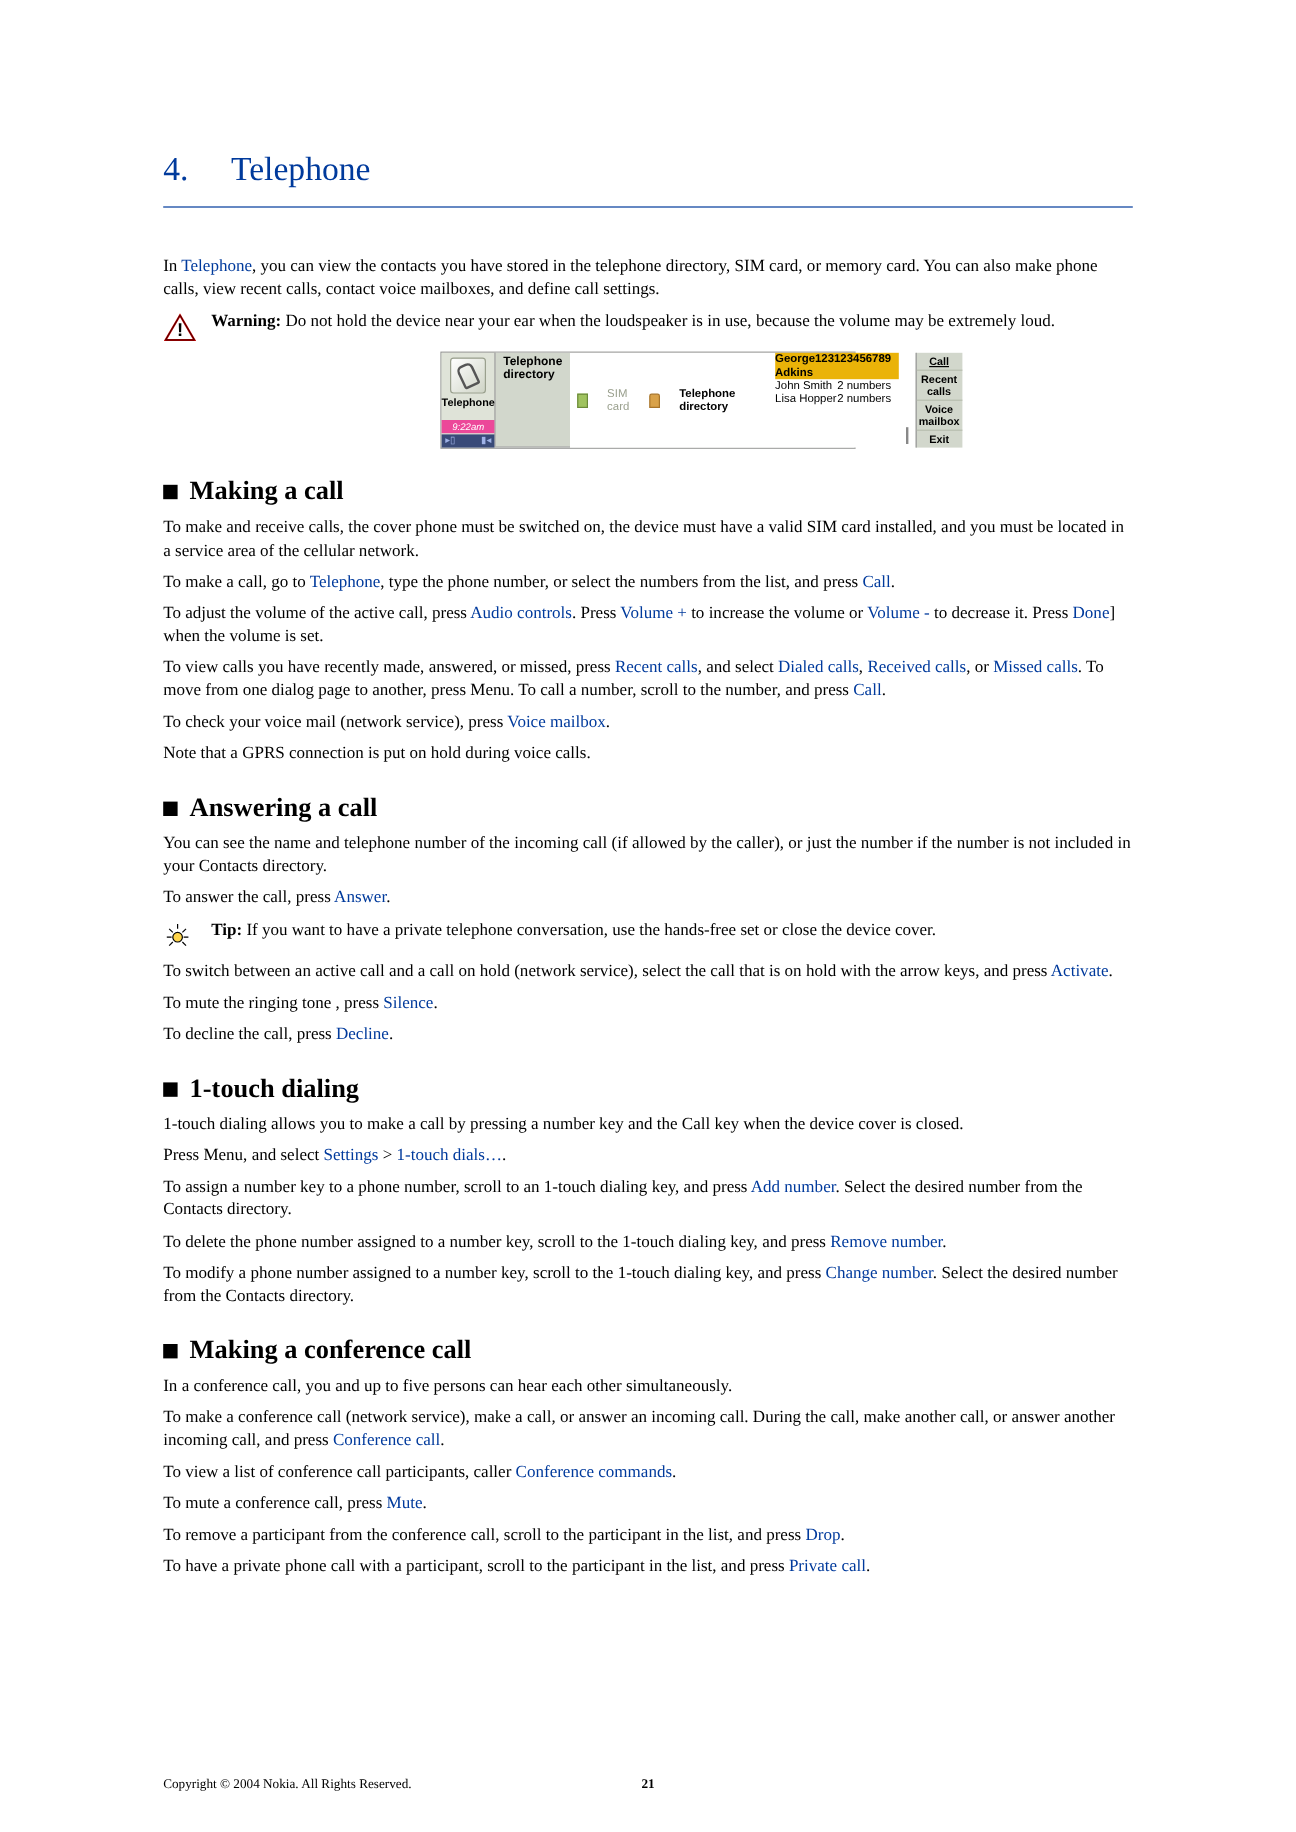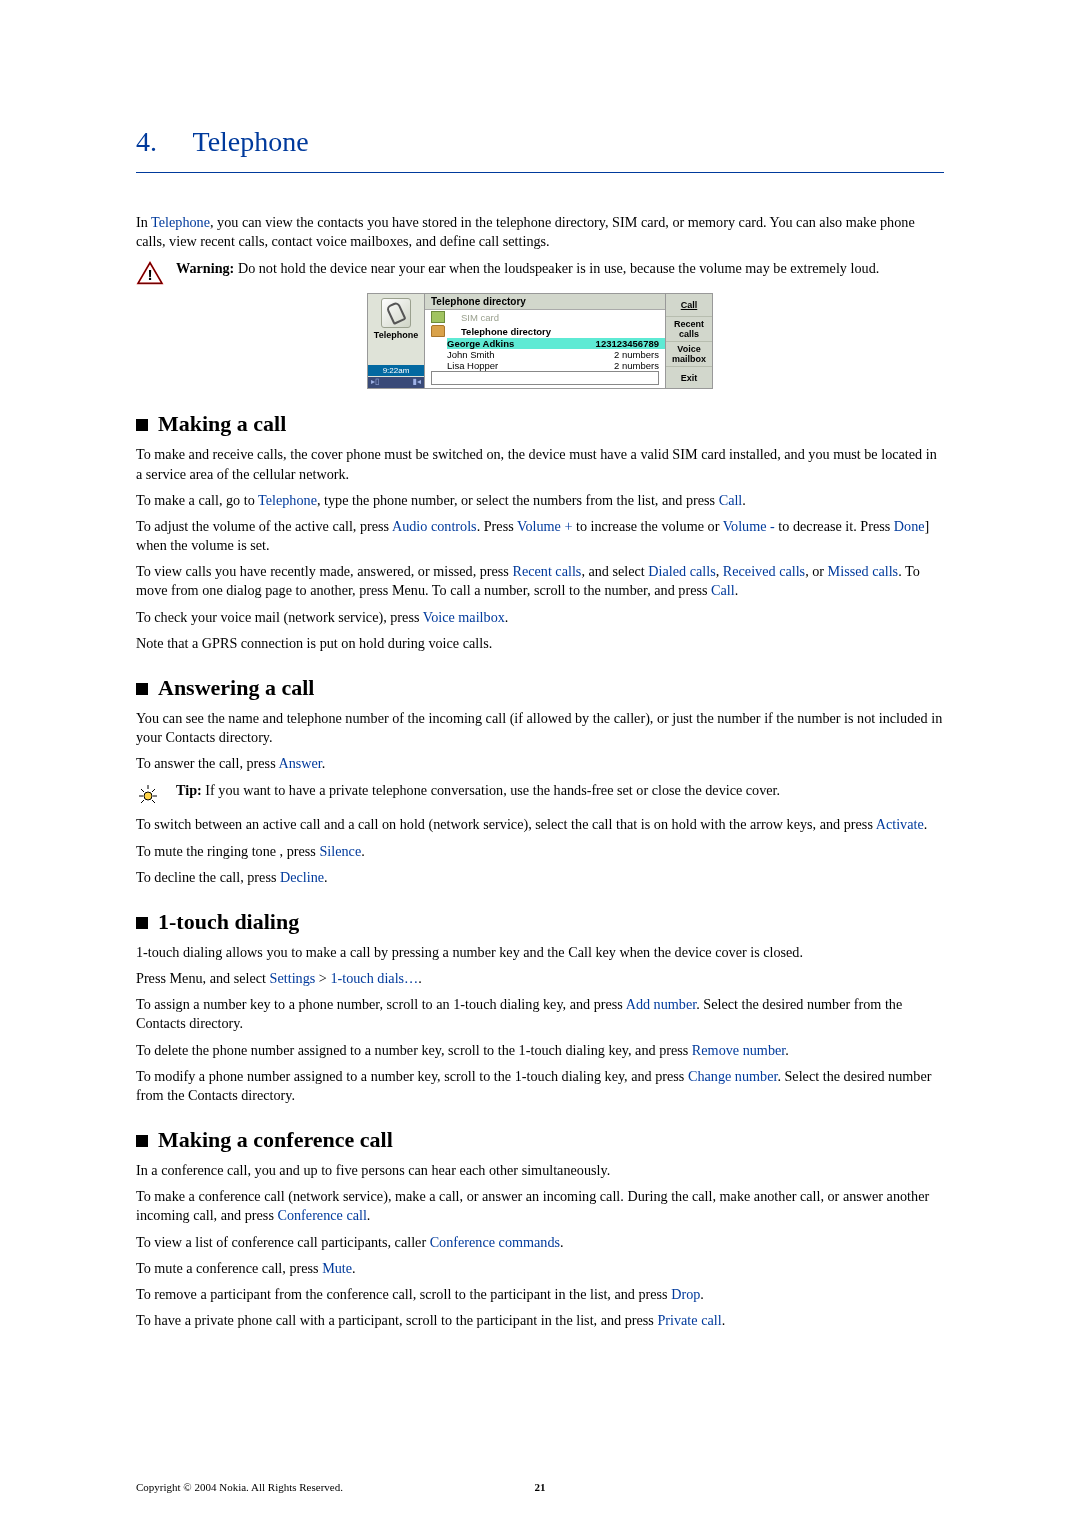--- a/index.html
+++ b/index.html
@@ -106,31 +106,31 @@
   }
   .device .left .appicon::after{
     content:"";
     position:absolute; left:7px; top:4px; width:10px; height:16px;
     border:2px solid #555; border-radius:5px 5px 2px 2px;
     transform: rotate(-25deg);
   }
   .device .left .lbl { font-weight:bold; font-size:9px; }
   .device .left .time {
     position:absolute; bottom:12px; left:0; right:0;
-    background:#0369a1; color:#fff; font-size:8px; padding:1px 2px;
+    background:#ec4899; color:#fff; font-size:8px; padding:1px 2px;font-style:italic;
   }
   .device .left .bar {
     position:absolute; bottom:0; left:0; right:0; height:11px;
     background:#394a78; color:#9fb2e6; font-size:8px; display:flex;
     justify-content:space-between; padding:0 3px; box-sizing:border-box;
   }
   .device .mid {
     flex:1;
     background:#fff;
-    display:flex; flex-direction:column;
+    display:flex; flex-direction:row;
   }
   .device .mid .hdr {
     background:#d2d7cc; font-weight:bold; font-size:10px;
     padding:2px 6px; border-bottom:1px solid #aaa;
   }
   .device .mid .row {
     display:flex; align-items:center; gap:16px;
     padding:1px 6px; font-size:9.5px;
   }
   .device .mid .row .ico { width:12px; height:10px; }
@@ -138,21 +138,21 @@
   .device .mid .row.dir .ico { background:#d9a24a; border:1px solid #a8742a; border-radius:2px 2px 0 0; }
   .device .mid .row.sim { color:#9aa08e; }
   .device .mid .row.dir { font-weight:bold; }
   .device .mid .list {
     padding-left: 22px;
     font-size:9.5px;
   }
   .device .mid .list .lrow {
     display:flex; justify-content:space-between; padding:0 6px 0 0;
   }
-  .device .mid .list .lrow.hl { background:#5eead4; font-weight:bold; }
+  .device .mid .list .lrow.hl { background:#eab308; font-weight:bold; }
   .device .mid .inputbar {
     margin:auto 6px 3px 6px; height:12px; border:1px solid #888; background:#fff;
   }
   .device .right {
     width: 46px;
     background:#d2d7cc;
     border-left:1px solid #999;
     font-size:9px;
     display:flex; flex-direction:column;
   }

